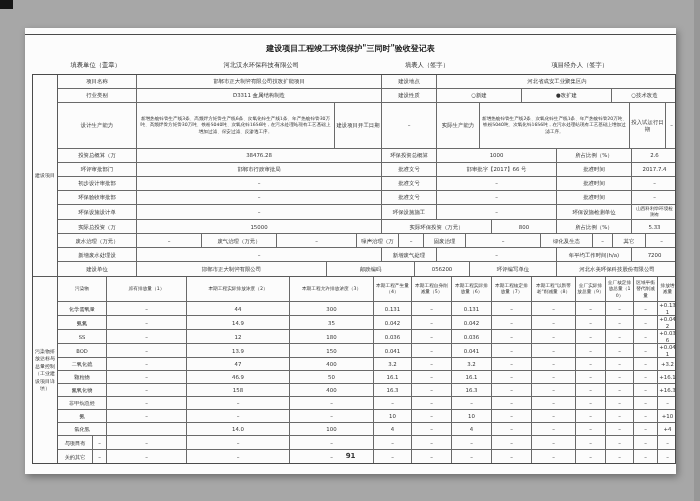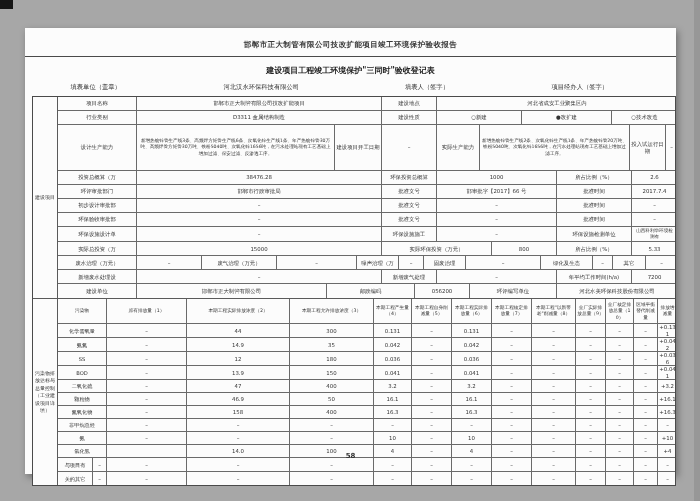--- a/index.html
+++ b/index.html
@@ -33,21 +33,20 @@
   .page-number{position:absolute;bottom:14px;width:100%;text-align:center;font-size:7px;font-weight:bold;color:#333;}
 </style>
 </head>
 <body>
 
 <div class="canvas">
   <div class="corner-mark"></div>
   <div class="edge-shade"></div>
 
   <div class="page">
-    <div class="doc-header">邯郸市正大制管有限公司技改扩能项目竣工环境保护验收报告</div>
     <hr class="rule">
     <div class="doc-title">建设项目工程竣工环境保护"三同时"验收登记表</div>
 
     <div class="form-head">
       <div class="fh fh1">填表单位（盖章）</div>
       <div class="fh fh2">河北汉永环保科技有限公司</div>
       <div class="fh fh3">填表人（签字）</div>
       <div class="fh fh4">项目经办人（签字）</div>
     </div>
 
@@ -356,15 +355,15 @@
               <div class="tcell" style="width: 44px; min-width: 44px;">–</div>
               <div class="tcell" style="width: 30px; min-width: 30px;">–</div>
               <div class="tcell" style="width: 28px; min-width: 28px;">–</div>
               <div class="tcell" style="width: 24px; min-width: 24px;">–</div>
               <div class="tcell" style="width: 20px; min-width: 20px;">–</div>
             </div>
           </div>
       </div>
     </div>
 
-    <div class="page-number">58</div>
+    <div class="page-number">91</div>
   </div>
 </div>
 
 </body></html>

